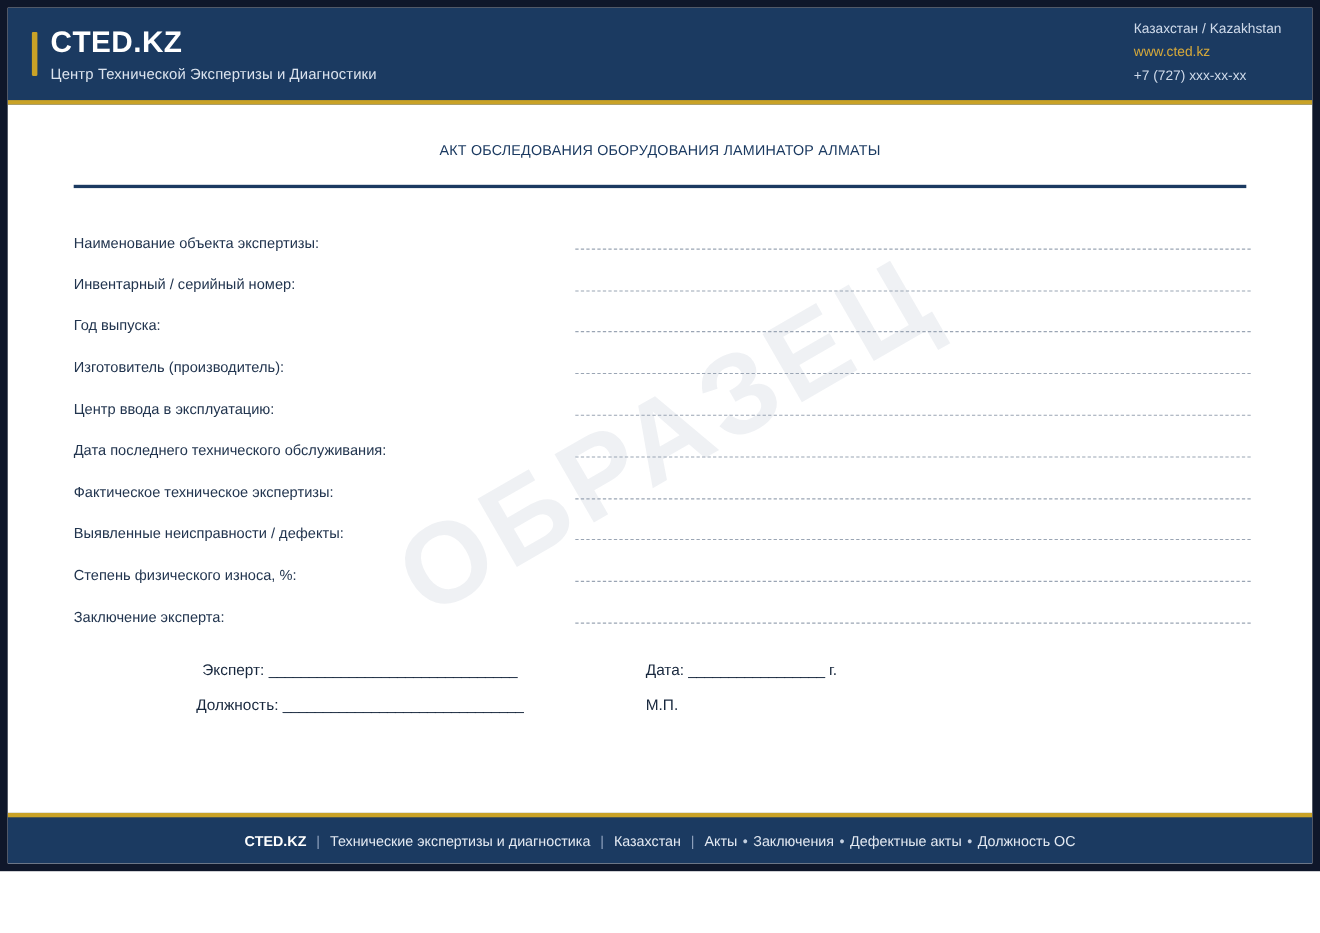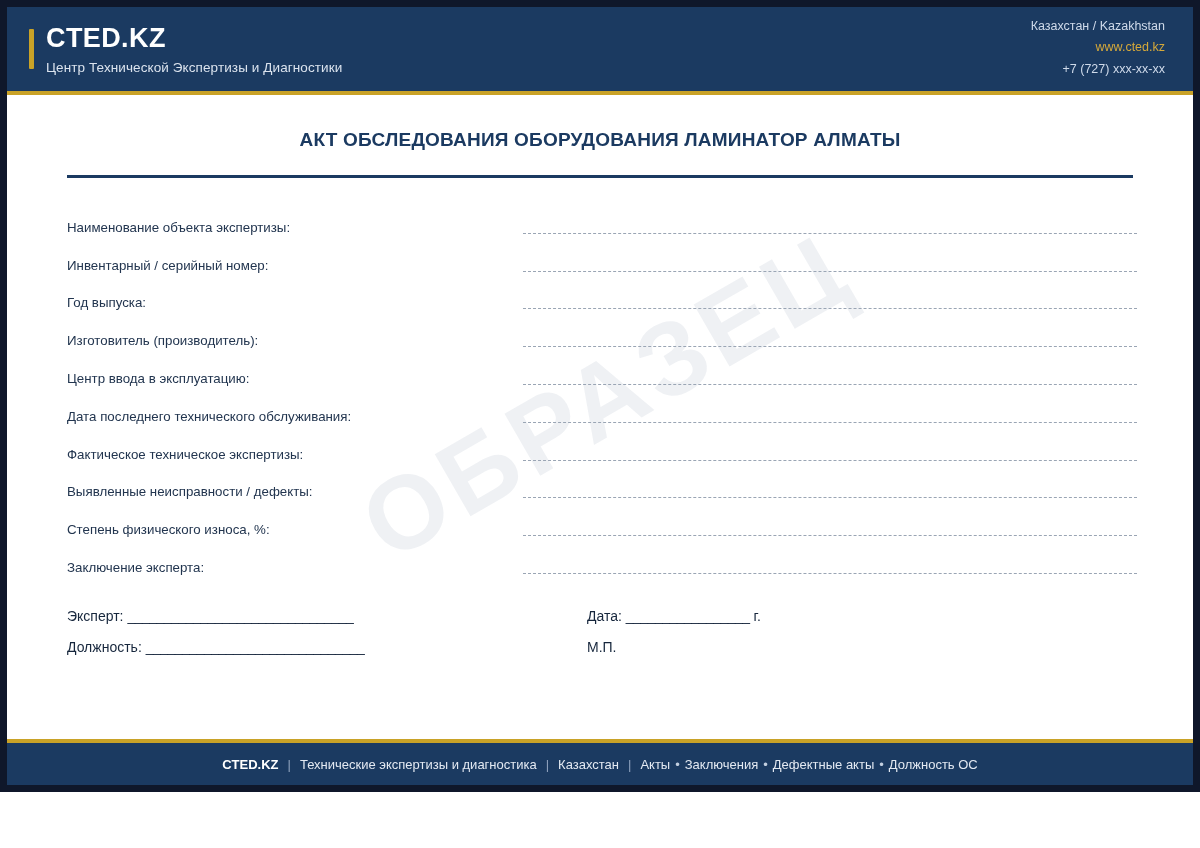--- a/index.html
+++ b/index.html
@@ -55,34 +55,33 @@
     letter-spacing: 0.4px;
     line-height: 1.15;
   }
   .brand-sub {
     color: #dbe3ee;
     font-size: 13.5px;
     margin-top: 5px;
     letter-spacing: 0.1px;
   }
   .contacts {
-    text-align: right;
     line-height: 1.72;
     padding-bottom: 2px;
   }
   .contacts .c-country { color: #cfdaea; font-size: 12.5px; }
   .contacts .c-site { color: #d6a93a; font-size: 12.5px; }
   .contacts .c-phone { color: #cfdaea; font-size: 12.5px; }
 
   
   .doc-title {
     margin: 34px 0 0 0;
     text-align: center;
-    font-size: 19px;
-    font-weight: bold;
+    font-size: 13px;
+    font-weight: normal;
     color: #1b3a61;
     letter-spacing: 0.2px;
   }
   .title-rule {
     margin: 24px 60px 0 60px;
     height: 3px;
     background: #1b3a61;
   }
 
   
@@ -137,20 +136,21 @@
   
   .signatures {
     position: relative;
     z-index: 2;
     margin: 30px 56px 0 60px;
   }
   .sig-row {
     display: flex;
     align-items: baseline;
     margin-bottom: 15px;
+    text-align: center;
   }
   .sig-left { width: 520px; flex: 0 0 520px; font-size: 14px; color: #16263c; }
   .sig-right { font-size: 14px; color: #16263c; }
   .sig-fill { letter-spacing: -0.5px; }
 
   
   .footer {
     position: absolute;
     left: 0;
     right: 0;

